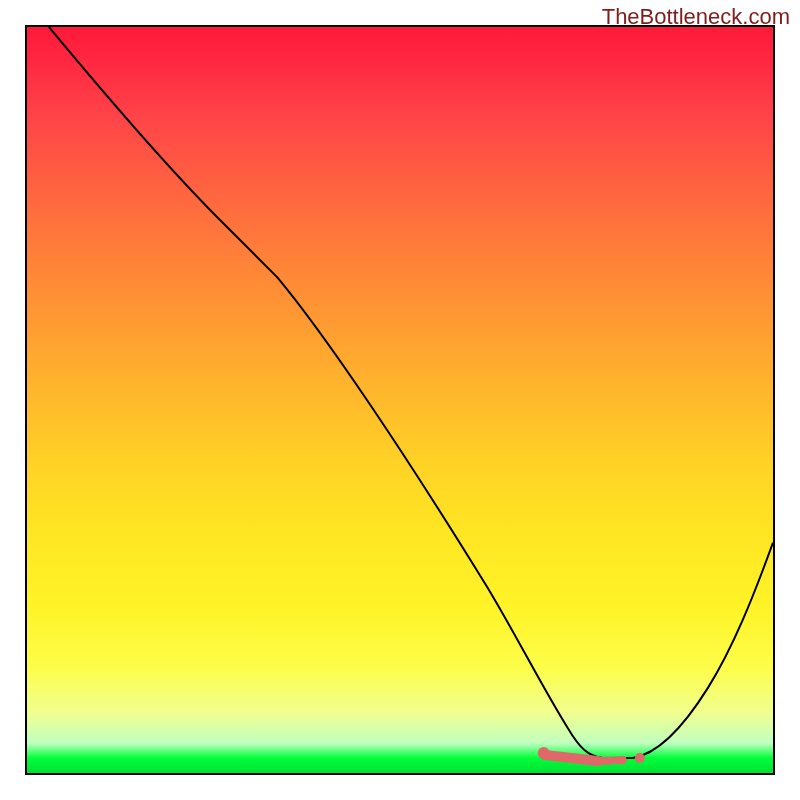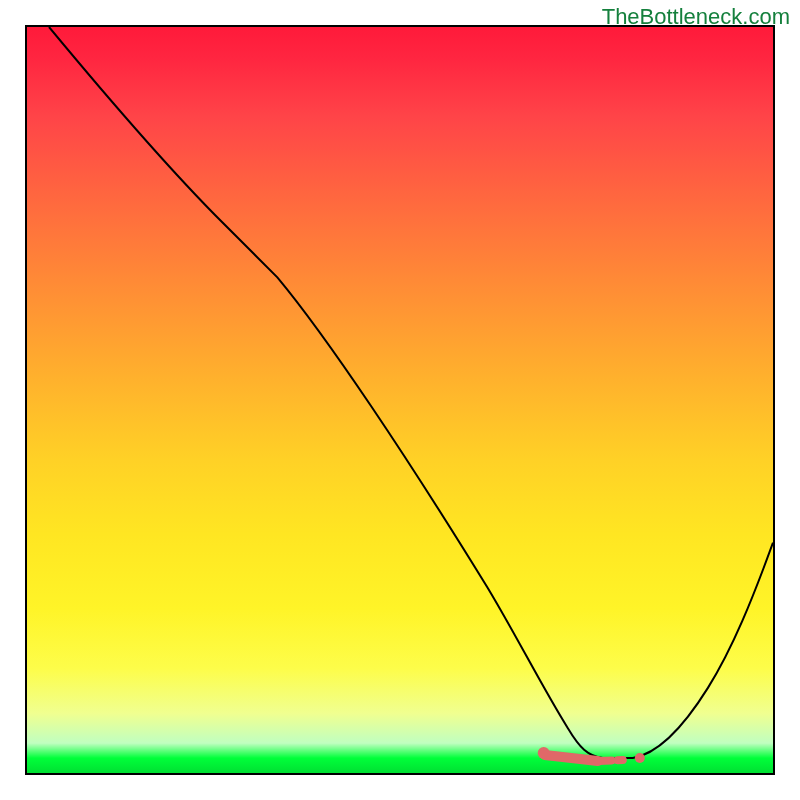--- a/index.html
+++ b/index.html
@@ -8,21 +8,21 @@
     width: 800px;
     height: 800px;
     background: #ffffff;
     font-family: Arial, sans-serif;
     position: relative;
   }
   .watermark {
     position: absolute;
     top: 4px;
     right: 10px;
-    color: #15803d;
+    color: #7f1d1d;
     font-size: 22px;
     font-weight: normal;
     z-index: 10;
   }
   .plot-area {
     position: absolute;
     left: 25px;
     top: 25px;
     width: 750px;
     height: 750px;

